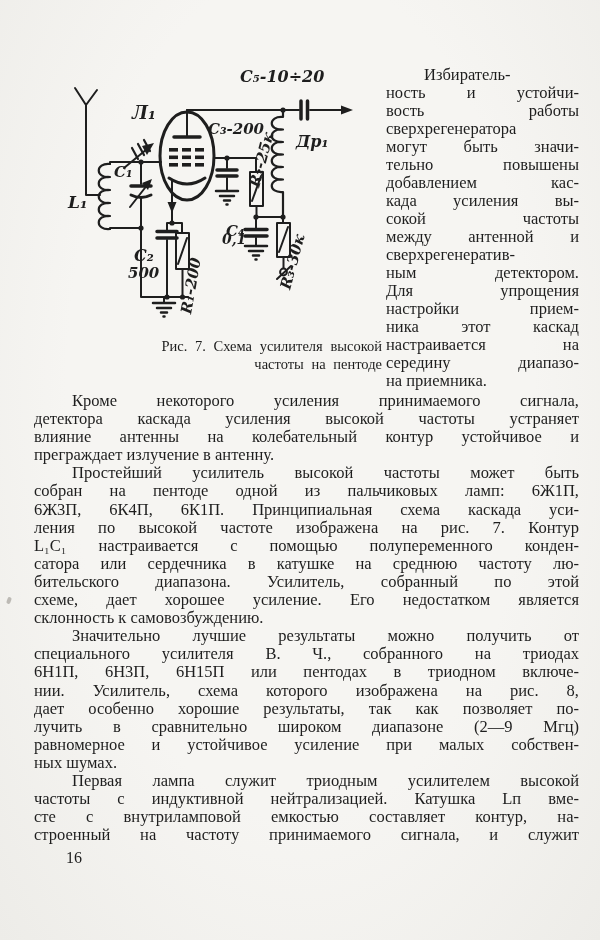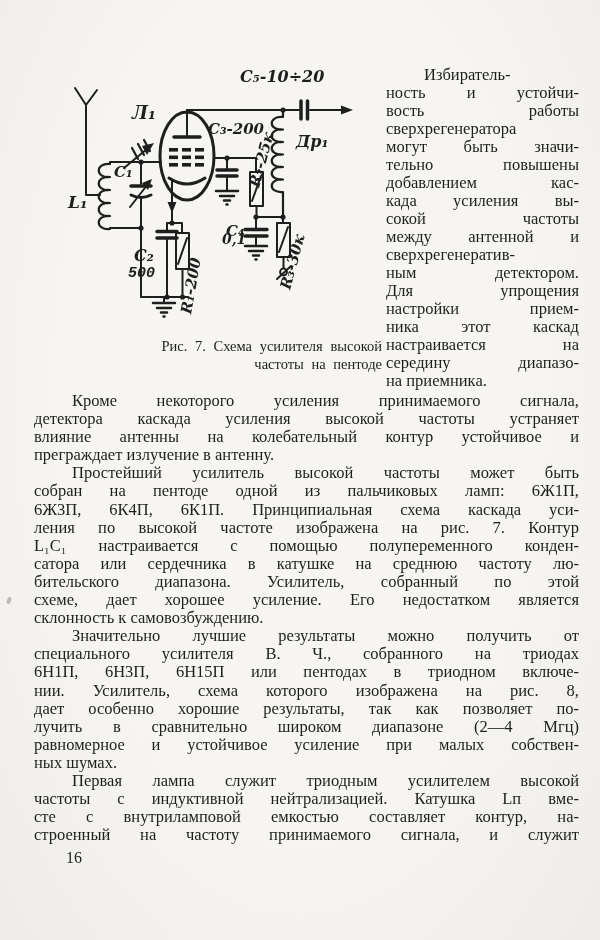--- a/index.html
+++ b/index.html
@@ -137,21 +137,21 @@
     </svg>
 
     <span class="clabel" style="left:84px; top:44px; font-size:18px;">Л₁</span>
     <span class="clabel" style="left:192px; top:9px; font-size:16px;">C₅-10÷20</span>
     <span class="clabel" style="left:160px; top:62px; font-size:15px;">C₃-200</span>
     <span class="clabel rot" style="left:214px; top:114px; font-size:15px; transform:rotate(-75deg);">R₂-25к</span>
     <span class="clabel" style="left:248px; top:74px; font-size:16px;">Др₁</span>
     <span class="clabel" style="left:66px; top:105px; font-size:15px;">C₁</span>
     <span class="clabel" style="left:20px; top:134px; font-size:17px;">L₁</span>
     <span class="clabel" style="left:86px; top:188px; font-size:16px;">C₂</span>
-    <span class="clabel" style="left:80px; top:206px; font-size:15px;font-family:Liberation Mono, monospace;">500</span>
+    <span class="clabel" style="left:80px; top:206px; font-size:15px;">500</span>
     <span class="clabel rot" style="left:146px; top:240px; font-size:15px; transform:rotate(-80deg);">R₁-200</span>
     <span class="clabel" style="left:178px; top:164px; font-size:15px;">C₄</span>
     <span class="clabel" style="left:174px; top:172px; font-size:14px;">0,1</span>
     <span class="clabel rot" style="left:245px; top:216px; font-size:15px; transform:rotate(-75deg);">R₃-30к</span>
   </div>
 
   <div class="caption">
     <div>Рис. 7. Схема усилителя высокой</div>
     <div>частоты на пентоде</div>
   </div>
@@ -189,21 +189,21 @@
       <div class="tline">L₁C₁ настраивается с помощью полупеременного конден-</div>
       <div class="tline">сатора или сердечника в катушке на среднюю частоту лю-</div>
       <div class="tline">бительского диапазона. Усилитель, собранный по этой</div>
       <div class="tline">схеме, дает хорошее усиление. Его недостатком является</div>
       <div class="tline last">склонность к самовозбуждению.</div>
       <div class="tline indent">Значительно лучшие результаты можно получить от</div>
       <div class="tline">специального усилителя В. Ч., собранного на триодах</div>
       <div class="tline">6Н1П, 6Н3П, 6Н15П или пентодах в триодном включе-</div>
       <div class="tline">нии. Усилитель, схема которого изображена на рис. 8,</div>
       <div class="tline">дает особенно хорошие результаты, так как позволяет по-</div>
-      <div class="tline">лучить в сравнительно широком диапазоне (2—4 Мгц)</div>
+      <div class="tline">лучить в сравнительно широком диапазоне (2—9 Мгц)</div>
       <div class="tline">равномерное и устойчивое усиление при малых собствен-</div>
       <div class="tline last">ных шумах.</div>
       <div class="tline indent">Первая лампа служит триодным усилителем высокой</div>
       <div class="tline">частоты с индуктивной нейтрализацией. Катушка Lп вме-</div>
       <div class="tline">сте с внутриламповой емкостью составляет контур, на-</div>
       <div class="tline">строенный на частоту принимаемого сигнала, и служит</div>
     </div>
 
   <div class="page-number">16</div>
 

